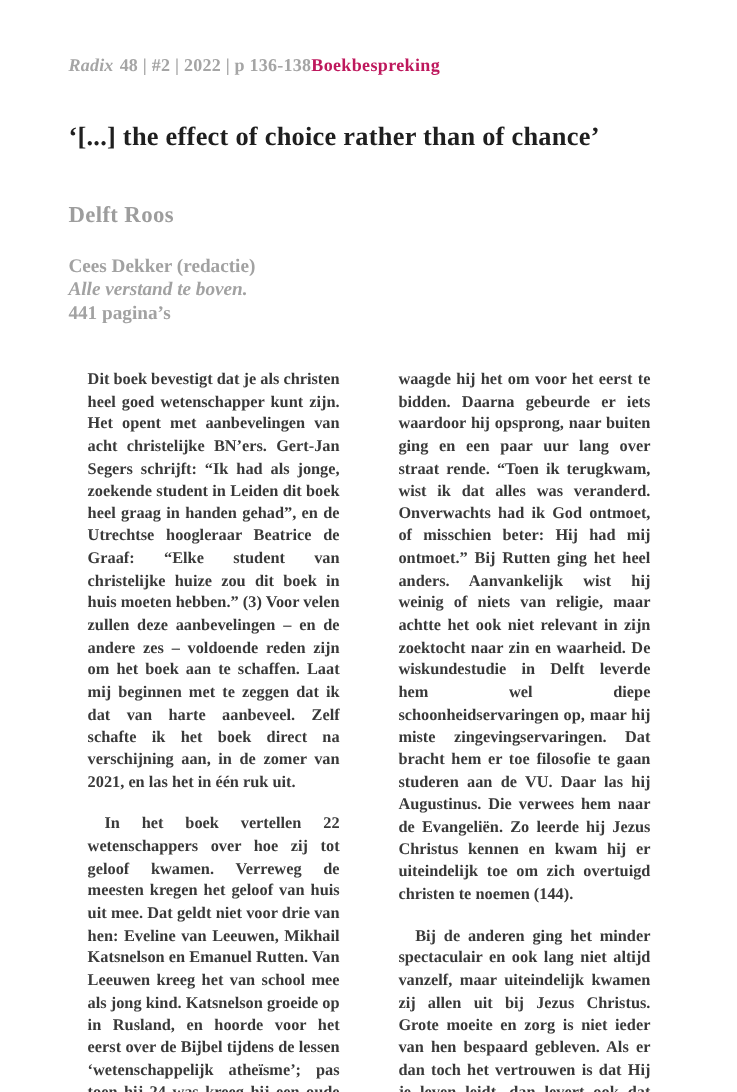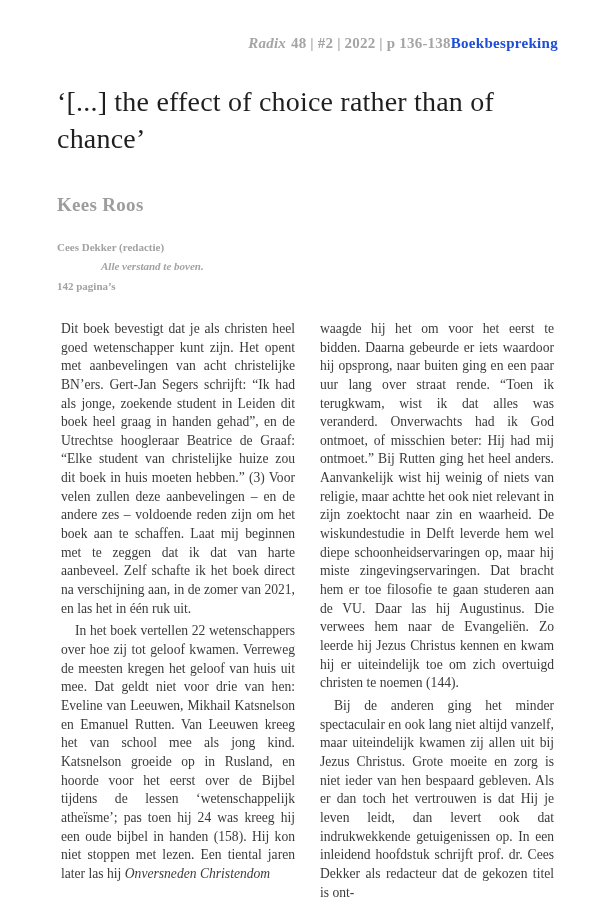--- a/index.html
+++ b/index.html
@@ -7,75 +7,75 @@
     width: 614px; height: 910px; overflow: hidden;
     font-family: "Liberation Serif", "DejaVu Serif", serif;
   }
   .page {
     box-sizing: border-box;
     width: 614px; height: 910px;
     padding: 33px 56px 0 57px;
     background: #ffffff;
   }
   .header {
-    display: flex; justify-content: flex-end; align-items: baseline;
-    font-weight: bold; font-size: 15px; line-height: 20px;
+    display: flex; justify-content: flex-start; align-items: baseline;
+    font-weight: bold; font-size: 15px; line-height: 20px; margin-top: 12px;
   }
   .header-left { color: #a5a5a5; letter-spacing: 0.2px; }
   .header-left .journal { font-style: italic; }
   .header-left .meta { margin-left: 5px; }
-  .header-right { color: #1d4ed8; letter-spacing: 0.3px; }
+  .header-right { color: #be185d; letter-spacing: 0.3px; }
   .title {
     margin: 30px 0 0 0;
     max-width: 445px;
-    font-size: 28px; line-height: 37px; font-weight: normal;
+    font-size: 22px; line-height: 37px; font-weight: bold;
     color: #1f1f1f; letter-spacing: 0.2px;
   }
   .author {
     margin: 36px 0 0 0;
     font-size: 19px; line-height: 24px; font-weight: bold;
     color: #9d9d9d; letter-spacing: 0.3px;
   }
   .bookinfo {
     margin-top: 21px;
-    font-size: 11px; line-height: 19.3px;
+    font-size: 16px; line-height: 19.3px;
     font-weight: bold; color: #a2a2a2;
   }
-  .bookinfo .it { font-style: italic; margin-left: 44px; }
+  .bookinfo .it { font-style: italic; }
   .columns { display: flex; gap: 17px; margin-top: 20px; }
   .col {
     width: 242px;
     text-align: justify;
     font-size: 13.6px; line-height: 18.65px;
     color: #3a3a3a;
   }
-  .col p { margin: 4px; }
+  .col p { margin: 16px; font-weight: bold; }
   .col p.indent { text-indent: 14px; }
   .col .it { font-style: italic; }
 </style>
 </head>
 <body>
 
 <div class="page">
 
   <div class="header">
     <div class="header-left">
       <span class="journal">Radix</span><span class="meta">48 | #2 | 2022 | p 136-138</span>
     </div>
     <div class="header-right">Boekbespreking</div>
   </div>
 
   <h1 class="title">‘[...] the effect of choice rather than of chance’</h1>
 
-  <h2 class="author">Kees Roos</h2>
+  <h2 class="author">Delft Roos</h2>
 
   <div class="bookinfo">
       <div>Cees Dekker (redactie)</div>
       <div class="it">Alle verstand te boven.</div>
-      <div>142 pagina’s</div>
+      <div>441 pagina’s</div>
     </div>
 
   <div class="columns">
     <div class="col">
         <p><span>Dit boek bevestigt dat je als christen heel goed wetenschapper kunt zijn. Het opent met aanbevelingen van acht christelijke BN’ers. Gert-Jan Segers schrijft: “Ik had als jonge, zoekende student in Leiden dit boek heel graag in handen gehad”, en de Utrechtse hoogleraar Beatrice de Graaf: “Elke student van christelijke huize zou dit boek in huis moeten hebben.” (3) Voor velen zullen deze aanbevelingen – en de andere zes – voldoende reden zijn om het boek aan te schaffen. Laat mij beginnen met te zeggen dat ik dat van harte aanbeveel. Zelf schafte ik het boek direct na verschijning aan, in de zomer van 2021, en las het in één ruk uit.</span></p>
         <p class="indent"><span>In het boek vertellen 22 wetenschappers over hoe zij tot geloof kwamen. Verreweg de meesten kregen het geloof van huis uit mee. Dat geldt niet voor drie van hen: Eveline van Leeuwen, Mikhail Katsnelson en Emanuel Rutten. Van Leeuwen kreeg het van school mee als jong kind. Katsnelson groeide op in Rusland, en hoorde voor het eerst over de Bijbel tijdens de lessen ‘wetenschappelijk atheïsme’; pas toen hij 24 was kreeg hij een oude bijbel in handen (158). Hij kon niet stoppen met lezen. Een tiental jaren later las hij </span><span class="it">Onversneden Christendom</span></p>
       </div>
     <div class="col">
         <p><span>waagde hij het om voor het eerst te bidden. Daarna gebeurde er iets waardoor hij opsprong, naar buiten ging en een paar uur lang over straat rende. “Toen ik terugkwam, wist ik dat alles was veranderd. Onverwachts had ik God ontmoet, of misschien beter: Hij had mij ontmoet.” Bij Rutten ging het heel anders. Aanvankelijk wist hij weinig of niets van religie, maar achtte het ook niet relevant in zijn zoektocht naar zin en waarheid. De wiskundestudie in Delft leverde hem wel diepe schoonheidservaringen op, maar hij miste zingevingservaringen. Dat bracht hem er toe filosofie te gaan studeren aan de VU. Daar las hij Augustinus. Die verwees hem naar de Evangeliën. Zo leerde hij Jezus Christus kennen en kwam hij er uiteindelijk toe om zich overtuigd christen te noemen (144).</span></p>
         <p class="indent"><span>Bij de anderen ging het minder spectaculair en ook lang niet altijd vanzelf, maar uiteindelijk kwamen zij allen uit bij Jezus Christus. Grote moeite en zorg is niet ieder van hen bespaard gebleven. Als er dan toch het vertrouwen is dat Hij je leven leidt, dan levert ook dat indrukwekkende getuigenissen op. In een inleidend hoofdstuk schrijft prof. dr. Cees Dekker als redacteur dat de gekozen titel is ont-</span></p>

